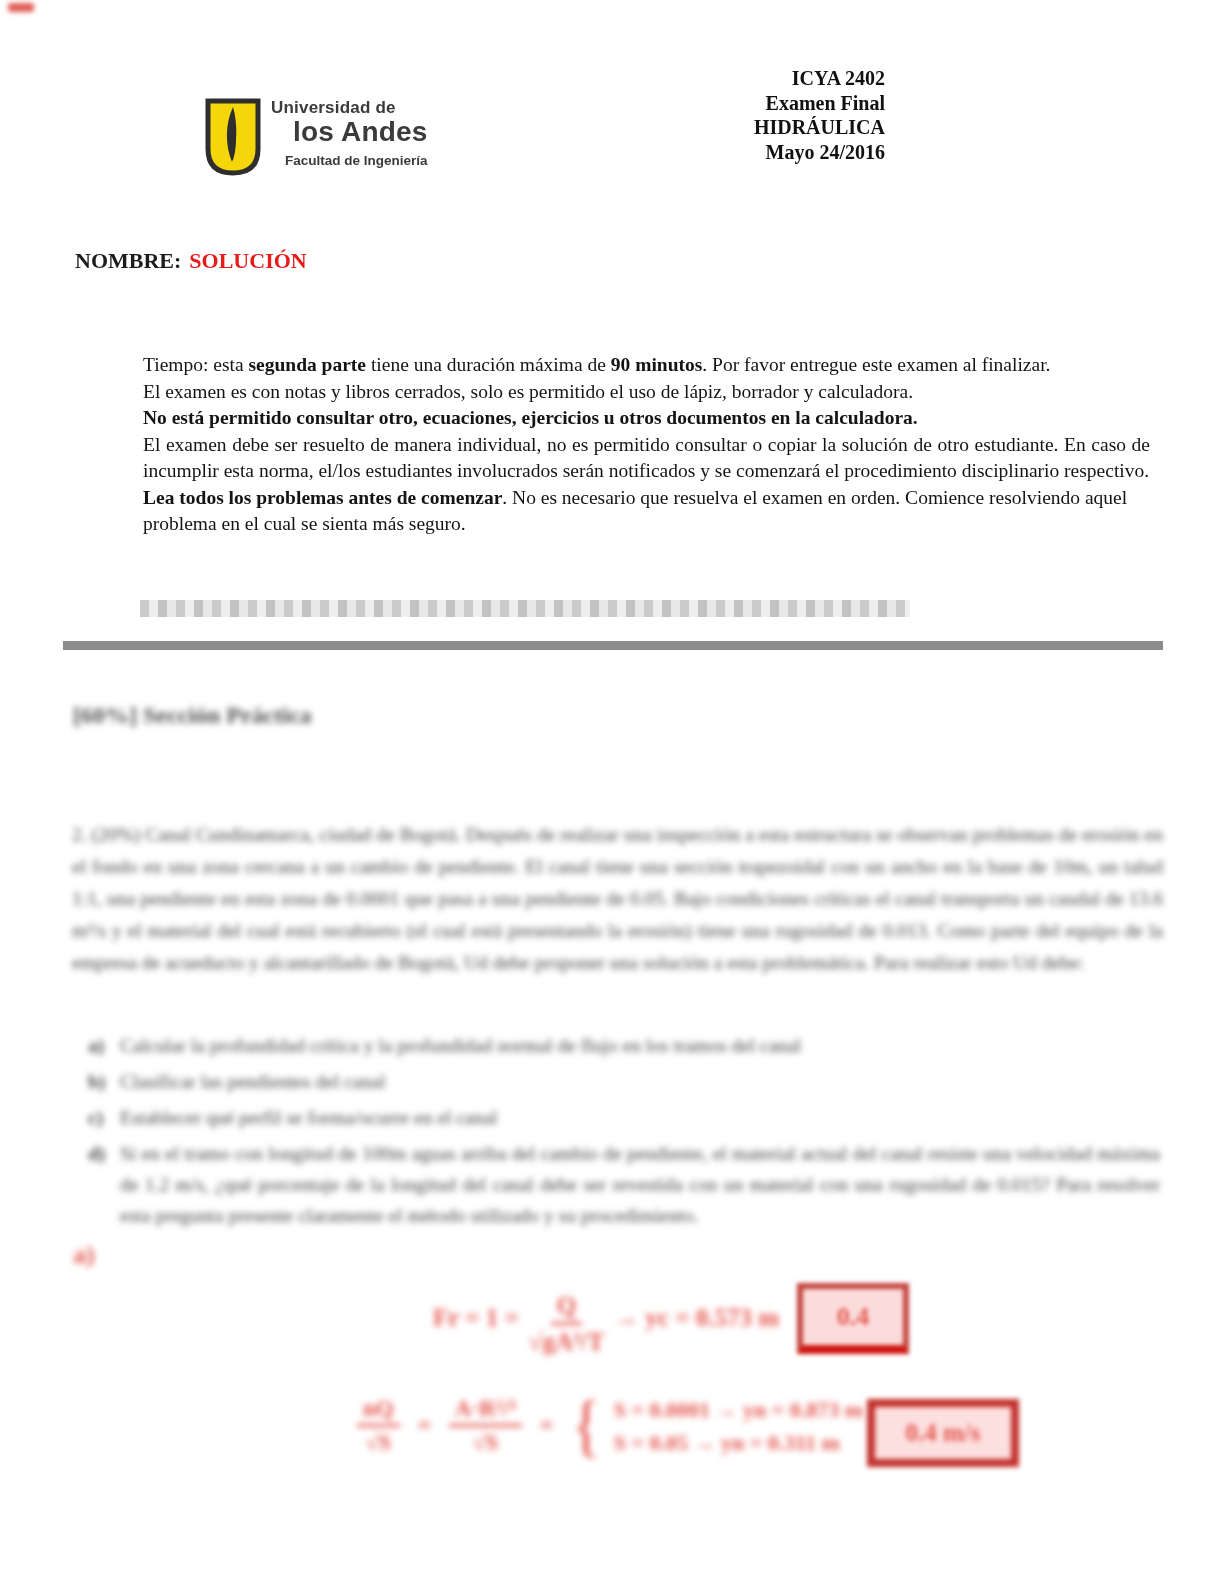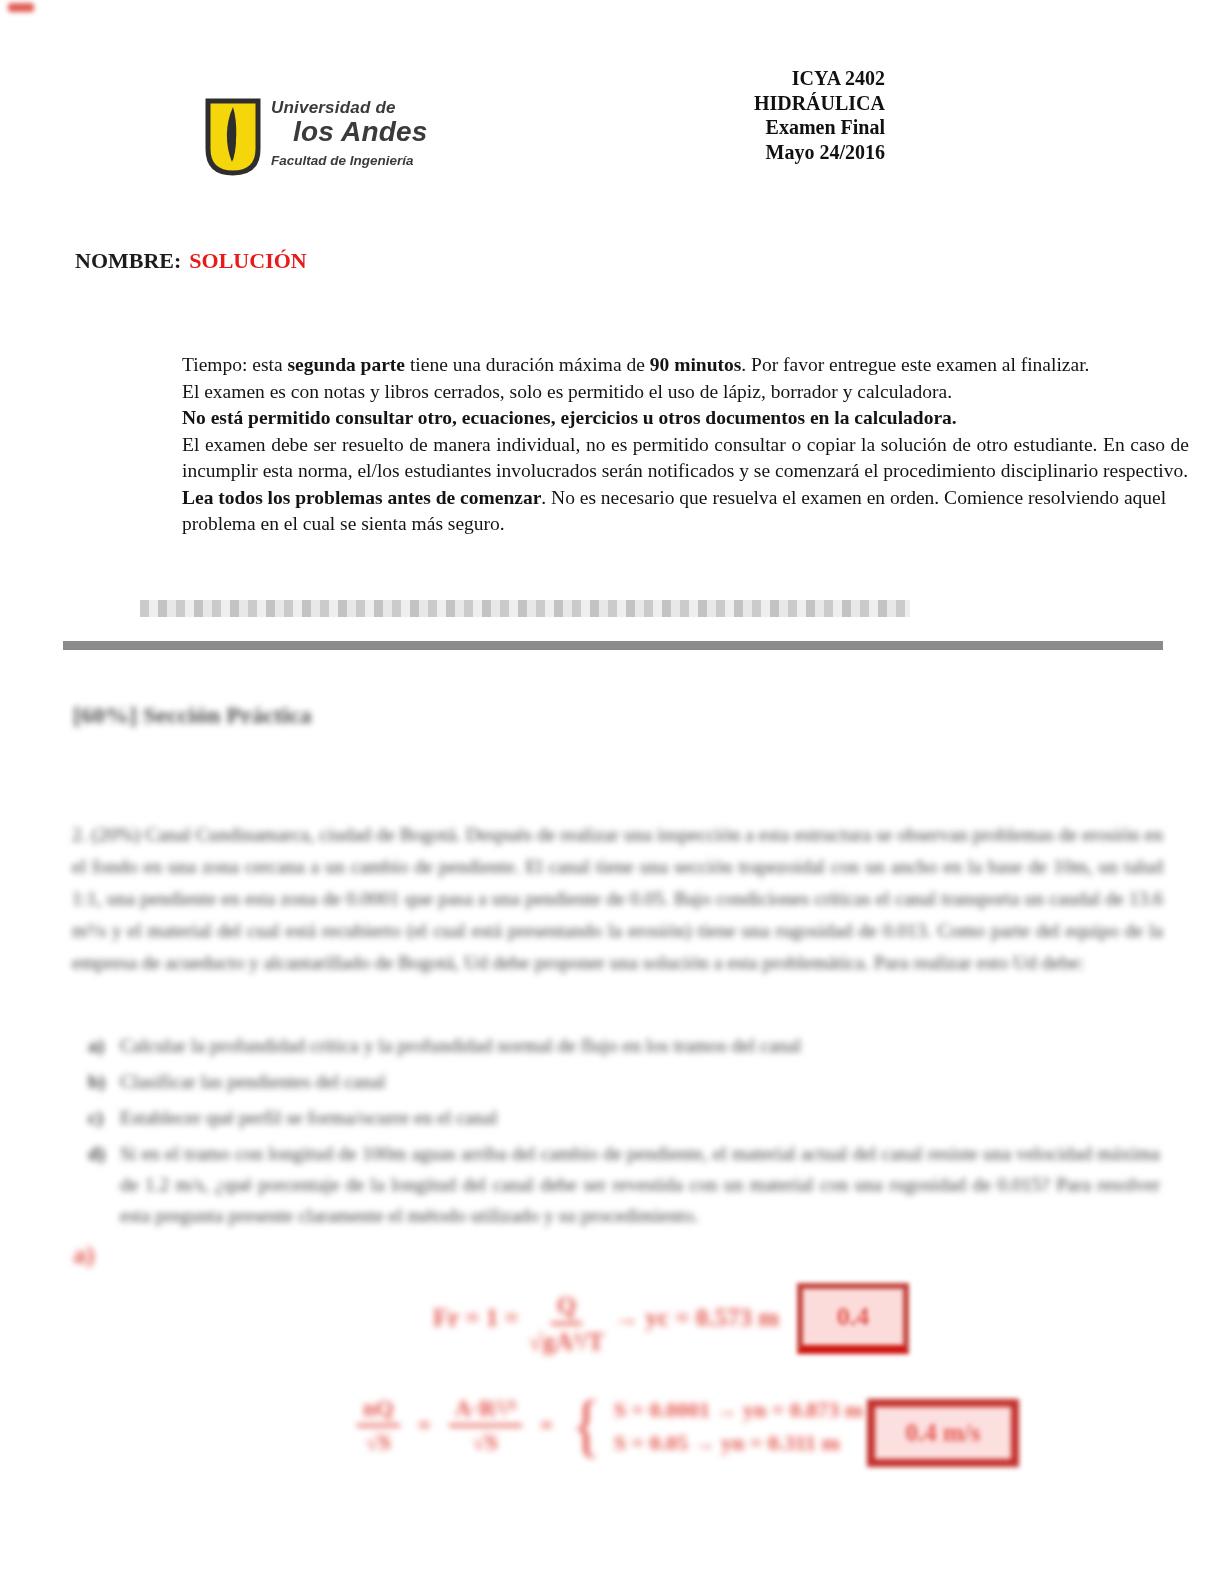--- a/index.html
+++ b/index.html
@@ -5,36 +5,36 @@
   html,body{margin:0;padding:0;background:#ffffff;}
   .page{position:relative;width:1224px;height:1584px;background:#ffffff;overflow:hidden;
         font-family:"Liberation Serif",serif;color:#1c1c1c;}
   .abs{position:absolute;}
 
   
   .corner-mark{left:8px;top:3px;width:26px;height:9px;background:#dd4a42;border-radius:3px;
                filter:blur(2.5px);opacity:.9;}
 
   
-  .logo{left:205px;top:98px;display:flex;gap:10px;align-items:flex-start;font-style:italic;}
+  .logo{left:205px;top:98px;display:flex;gap:10px;align-items:flex-start;}
   .logo-text{display:flex;flex-direction:column;font-family:"Liberation Sans",sans-serif;color:#3b3b3b;}
   .logo-l1{font-size:17px;font-weight:700;line-height:20px;letter-spacing:.2px;}
   .logo-l2{font-size:28px;font-weight:700;line-height:28px;letter-spacing:.2px;margin-left:22px;}
-  .logo-l3{margin-top:7px;font-size:13.5px;font-weight:700;color:#3b3b3b;}
+  .logo-l3{margin-top:7px;font-size:13.5px;font-weight:700;color:#3b3b3b;text-align:right;}
 
   
   .title{left:285px;top:66px;width:600px;text-align:right;font-weight:700;
          font-size:20px;line-height:24.5px;color:#111;}
 
   
   .name-row{left:75px;top:248px;font-size:22px;font-weight:700;}
   .name-value{color:#e81b1b;margin-left:8px;}
 
   
-  .instr{left:143px;top:352px;width:1007px;font-size:19.5px;line-height:26.5px;color:#141414;margin-left:39px;}
+  .instr{left:143px;top:352px;width:1007px;font-size:19.5px;line-height:26.5px;color:#141414;}
   .instr p{margin:0;}
   .b{font-weight:700;}
   .just{text-align:justify;}
 
   
   .pixel-strip{left:140px;top:600px;width:770px;height:17px;filter:blur(.6px);
      background:repeating-linear-gradient(90deg,
         rgba(168,168,168,.60) 0 9px, rgba(214,214,214,.40) 9px 18px,
         rgba(146,146,146,.55) 18px 27px, rgba(200,200,200,.42) 27px 36px);}
 
@@ -87,22 +87,22 @@
     </span>
     <span class="logo-text">
       <span class="logo-l1">Universidad de</span>
       <span class="logo-l2">los Andes</span>
       <span class="logo-l3">Facultad de Ingeniería</span>
     </span>
   </div>
 
   <div class="abs title">
     <div>ICYA 2402</div>
+    <div>Examen Final</div>
     <div>HIDRÁULICA</div>
-    <div>Examen Final</div>
     <div>Mayo 24/2016</div>
   </div>
 
   <div class="abs name-row">
     <span>NOMBRE:</span><span class="name-value">SOLUCIÓN</span>
   </div>
 
   <div class="abs instr">
     <p><span>Tiempo: esta </span><span class="b">segunda parte</span><span> tiene una duración máxima de </span><span class="b">90 minutos</span><span>. Por favor entregue este examen al finalizar.</span></p>
     <p>El examen es con notas y libros cerrados, solo es permitido el uso de lápiz, borrador y calculadora.</p>

